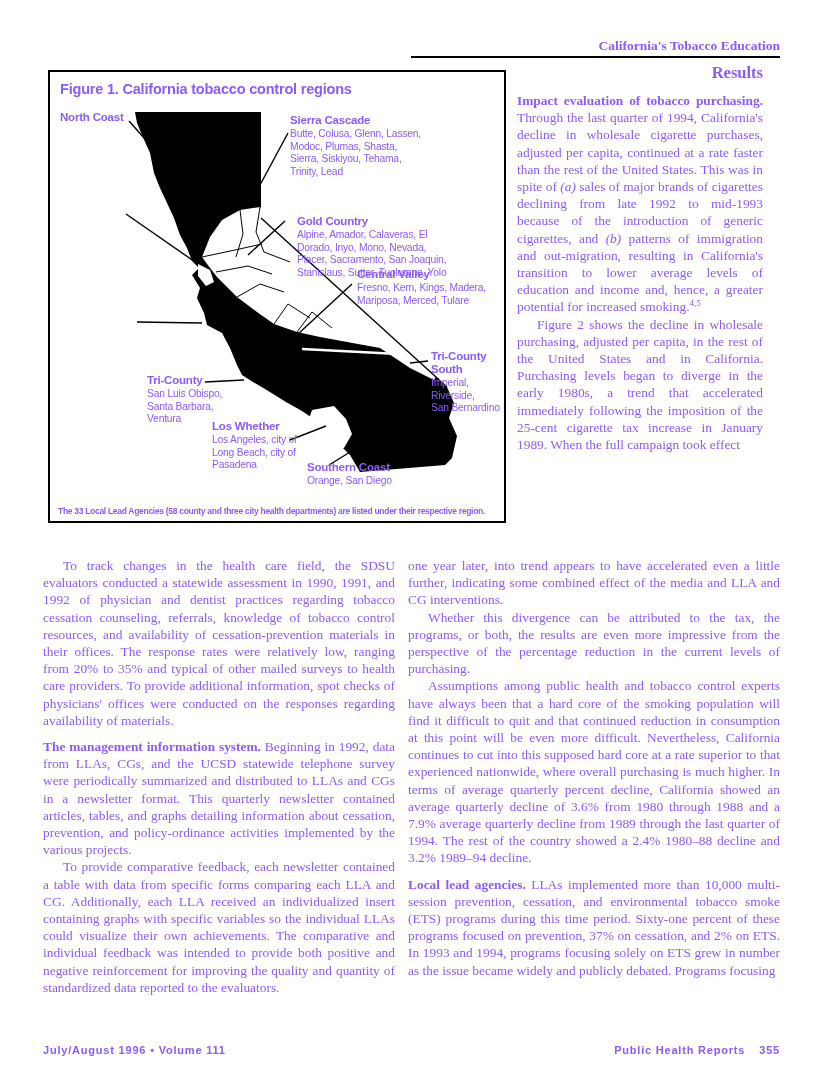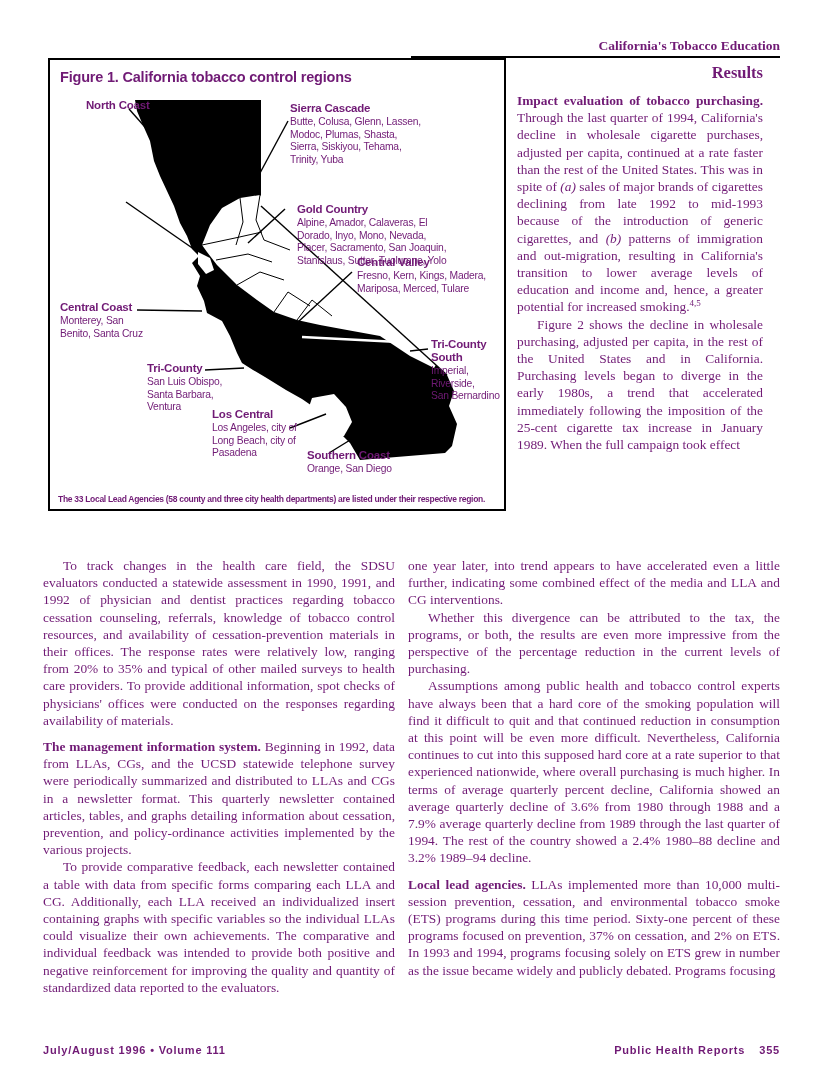--- a/index.html
+++ b/index.html
@@ -1,36 +1,36 @@
 <!DOCTYPE html>
 <html><head>
 <meta charset="utf-8">
 <style>
   html,body{margin:0;padding:0;background:#e8e8e8;}
   .page{
     position:relative;
     width:816px;height:1087px;
     background:#ffffff;
     font-family:"Liberation Serif", serif;
-    color:#701a75;
+    color:#8b5cf6;
     overflow:hidden;
   }
   
   .hdr-title{
     position:absolute; top:38px; left:411px; width:369px;
     text-align:right; font-weight:700; font-size:13.5px;
     font-family:"Liberation Serif", serif;
   }
   .hdr-rule{
     position:absolute; top:56px; left:411px; width:369px; height:2.4px;
     background:#000;
   }
   
   .figbox{
-    position:absolute; left:48px; top:58px; width:458px; height:453px;
+    position:absolute; left:48px; top:70px; width:458px; height:453px;
     border:2px solid #000; box-sizing:border-box; background:#fff;
   }
   .fig-title{
     position:absolute; left:10px; top:9px;
     font-family:"Liberation Sans", sans-serif;
     font-weight:700; font-size:14.5px; letter-spacing:-0.2px;
   }
   .figmap{ position:absolute; left:0; top:0; width:454px; height:449px; }
   .region-label{
     position:absolute;
@@ -120,70 +120,65 @@
         <line x1="302" y1="212" x2="248" y2="262"></line>
         <line x1="155" y1="310" x2="194" y2="308"></line>
         <line x1="360" y1="291" x2="378" y2="289"></line>
         <line x1="240" y1="368" x2="276" y2="354"></line>
         <line x1="279" y1="393" x2="305" y2="377"></line>
       </g>
     </svg>
 
     <div class="fig-title">Figure 1. California tobacco control regions</div>
 
-    <div class="region-label" style="left:10px; top:39px; width:90px;margin-left:26px;">
+    <div class="region-label" style="left:10px; top:39px; width:90px;">
       <div class="r-name">North Coast</div>
     </div>
 
     <div class="region-label" style="left:240px; top:42px; width:170px;">
       <div class="r-name">Sierra Cascade</div>
       <div class="r-counties">Butte, Colusa, Glenn, Lassen,
 Modoc, Plumas, Shasta,
 Sierra, Siskiyou, Tehama,
-Trinity, Yuba</div>
+Trinity, Lead</div>
     </div>
 
 
     <div class="region-label" style="left:307px; top:196px; width:150px;">
       <div class="r-name">Central Valley</div>
       <div class="r-counties">Fresno, Kern, Kings, Madera,
 Mariposa, Merced, Tulare</div>
     </div>
 
     <div class="region-label" style="left:247px; top:143px; width:195px;">
       <div class="r-name">Gold Country</div>
       <div class="r-counties">Alpine, Amador, Calaveras, El
 Dorado, Inyo, Mono, Nevada,
 Placer, Sacramento, San Joaquin,
 Stanislaus, Sutter, Tuolumne, Yolo</div>
     </div>
 
-    <div class="region-label" style="left:10px; top:241px; width:110px;">
-      <div class="r-name">Central Coast</div>
-      <div class="r-counties">Monterey, San
-Benito, Santa Cruz</div>
-    </div>
 
     <div class="region-label" style="left:97px; top:302px; width:100px;">
       <div class="r-name">Tri-County</div>
       <div class="r-counties">San Luis Obispo,
 Santa Barbara,
 Ventura</div>
     </div>
 
     <div class="region-label" style="left:381px; top:278px; width:90px;">
       <div class="r-name">Tri-County
 South</div>
       <div class="r-counties">Imperial,
 Riverside,
 San Bernardino</div>
     </div>
 
     <div class="region-label" style="left:162px; top:348px; width:120px;">
-      <div class="r-name">Los Central</div>
+      <div class="r-name">Los Whether</div>
       <div class="r-counties">Los Angeles, city of
 Long Beach, city of
 Pasadena</div>
     </div>
 
     <div class="region-label" style="left:257px; top:389px; width:130px;">
       <div class="r-name">Southern Coast</div>
       <div class="r-counties">Orange, San Diego</div>
     </div>
 

